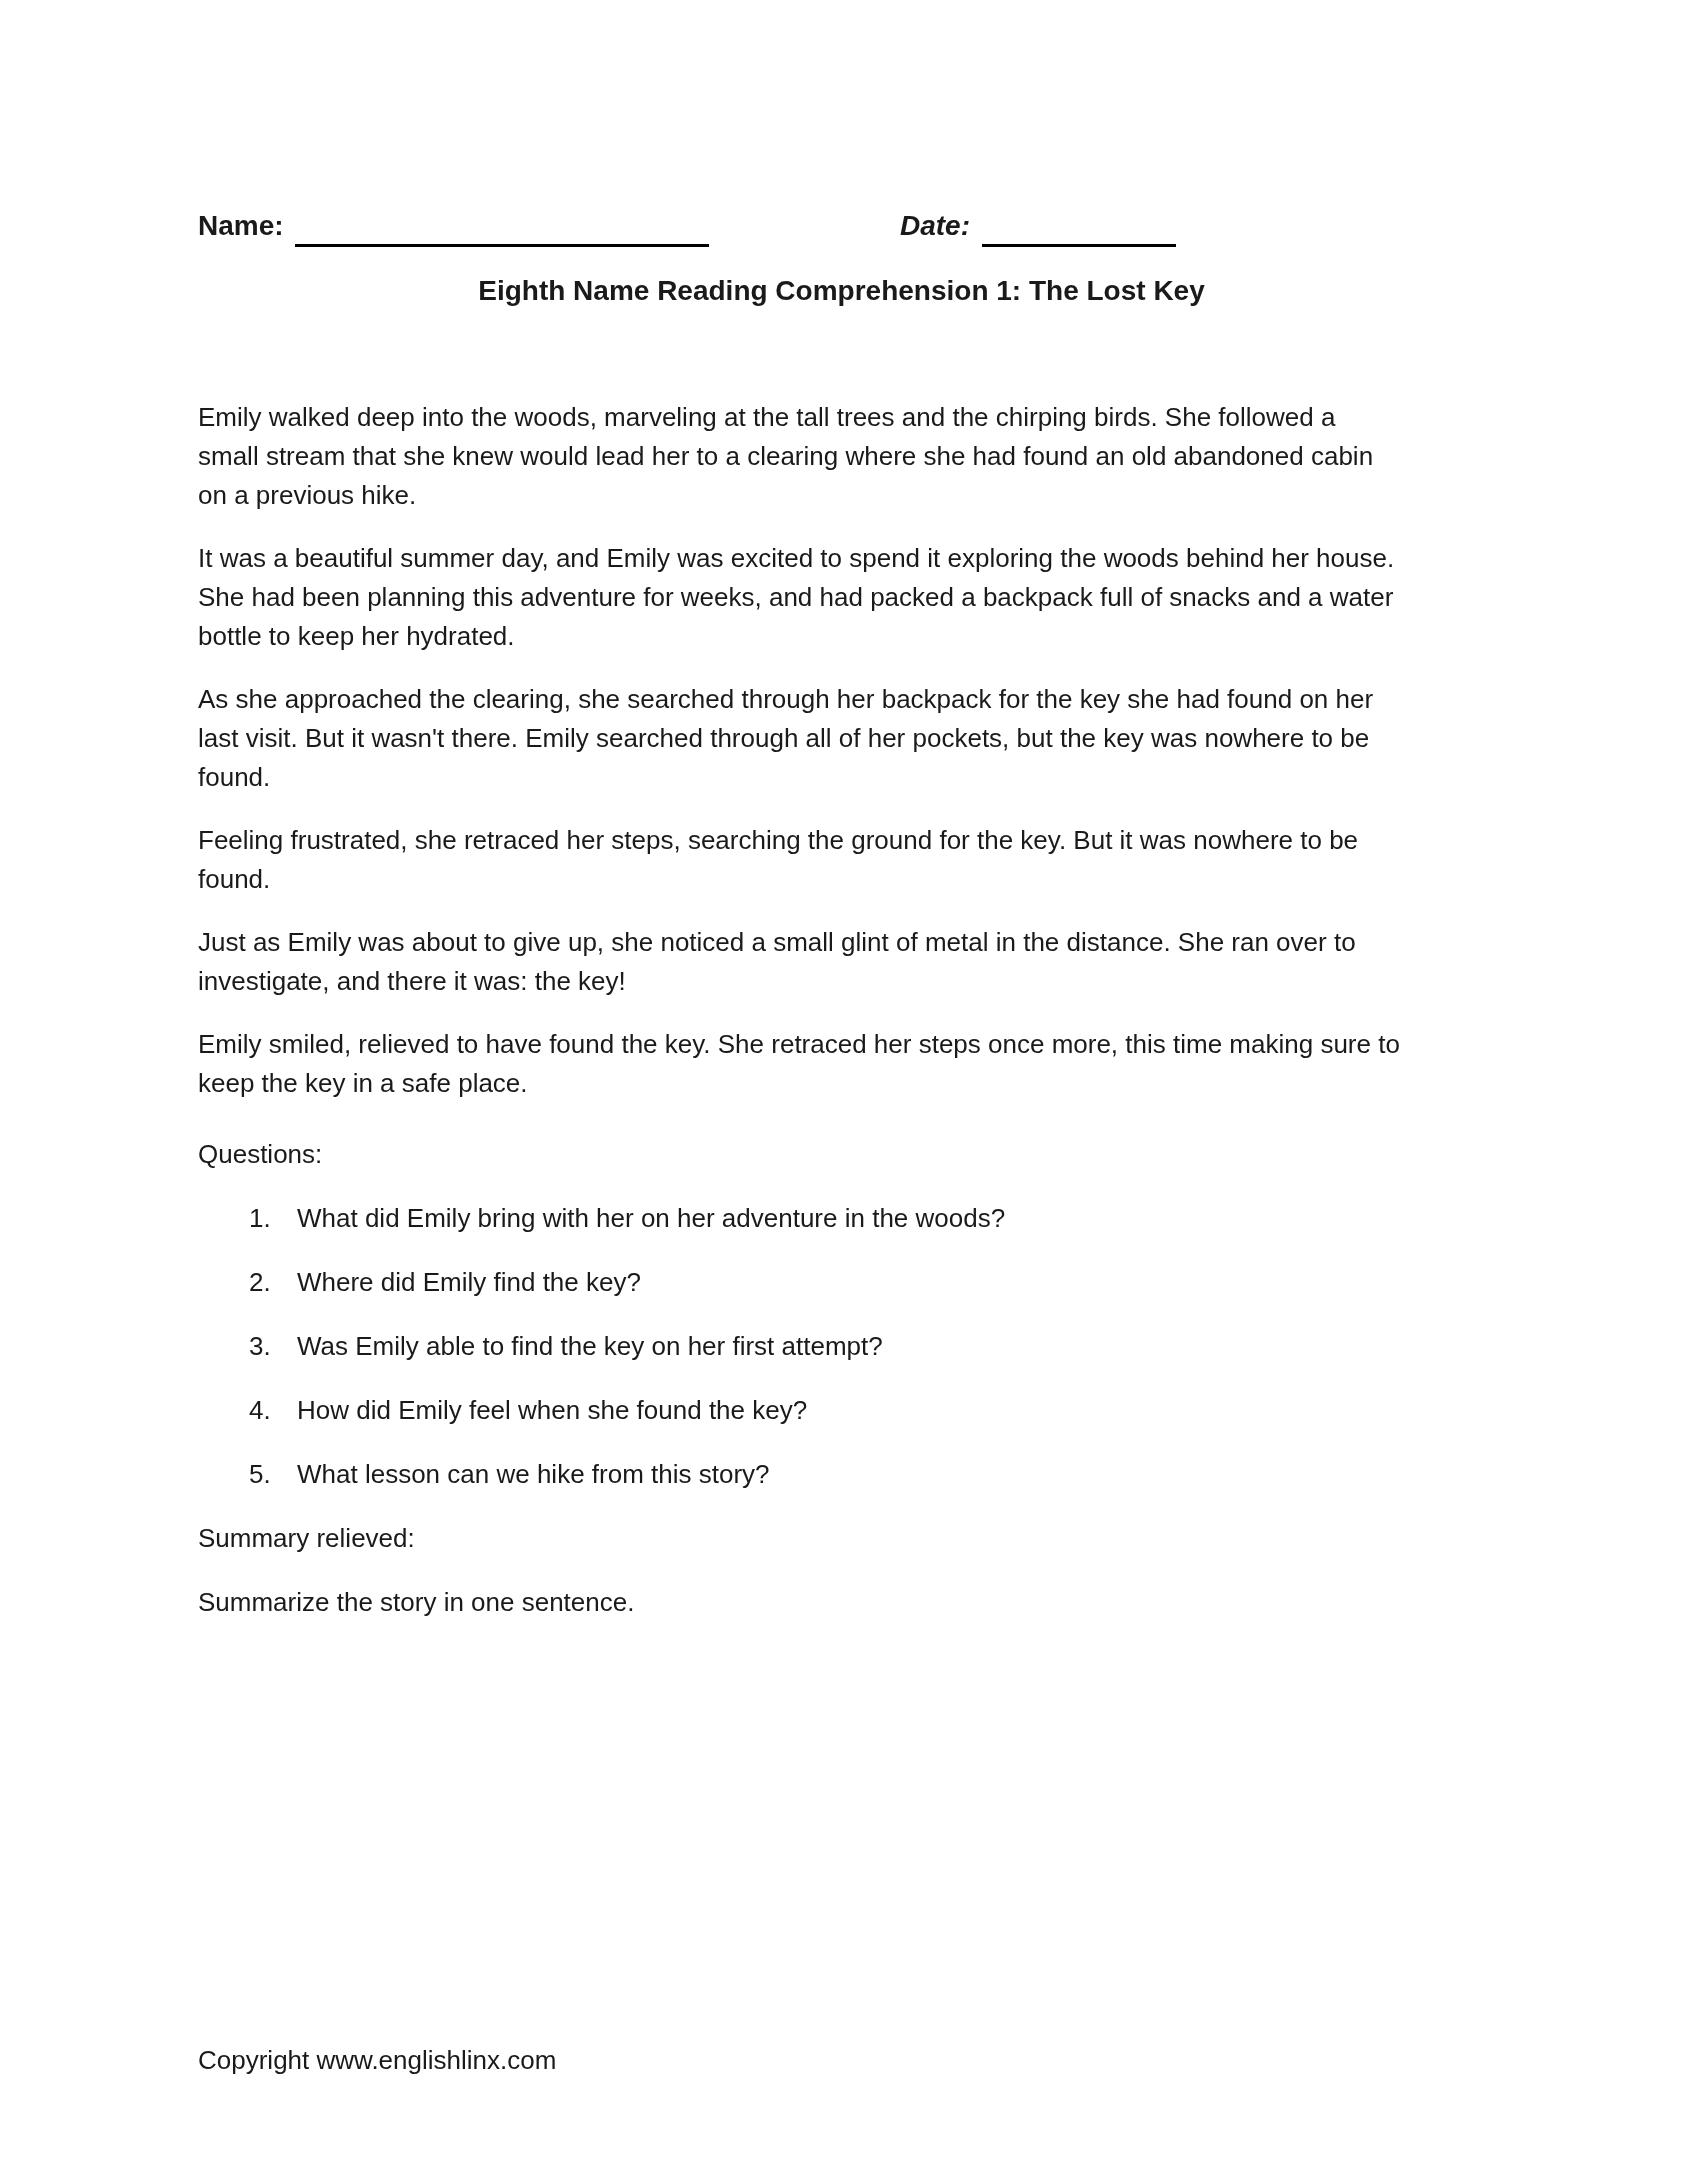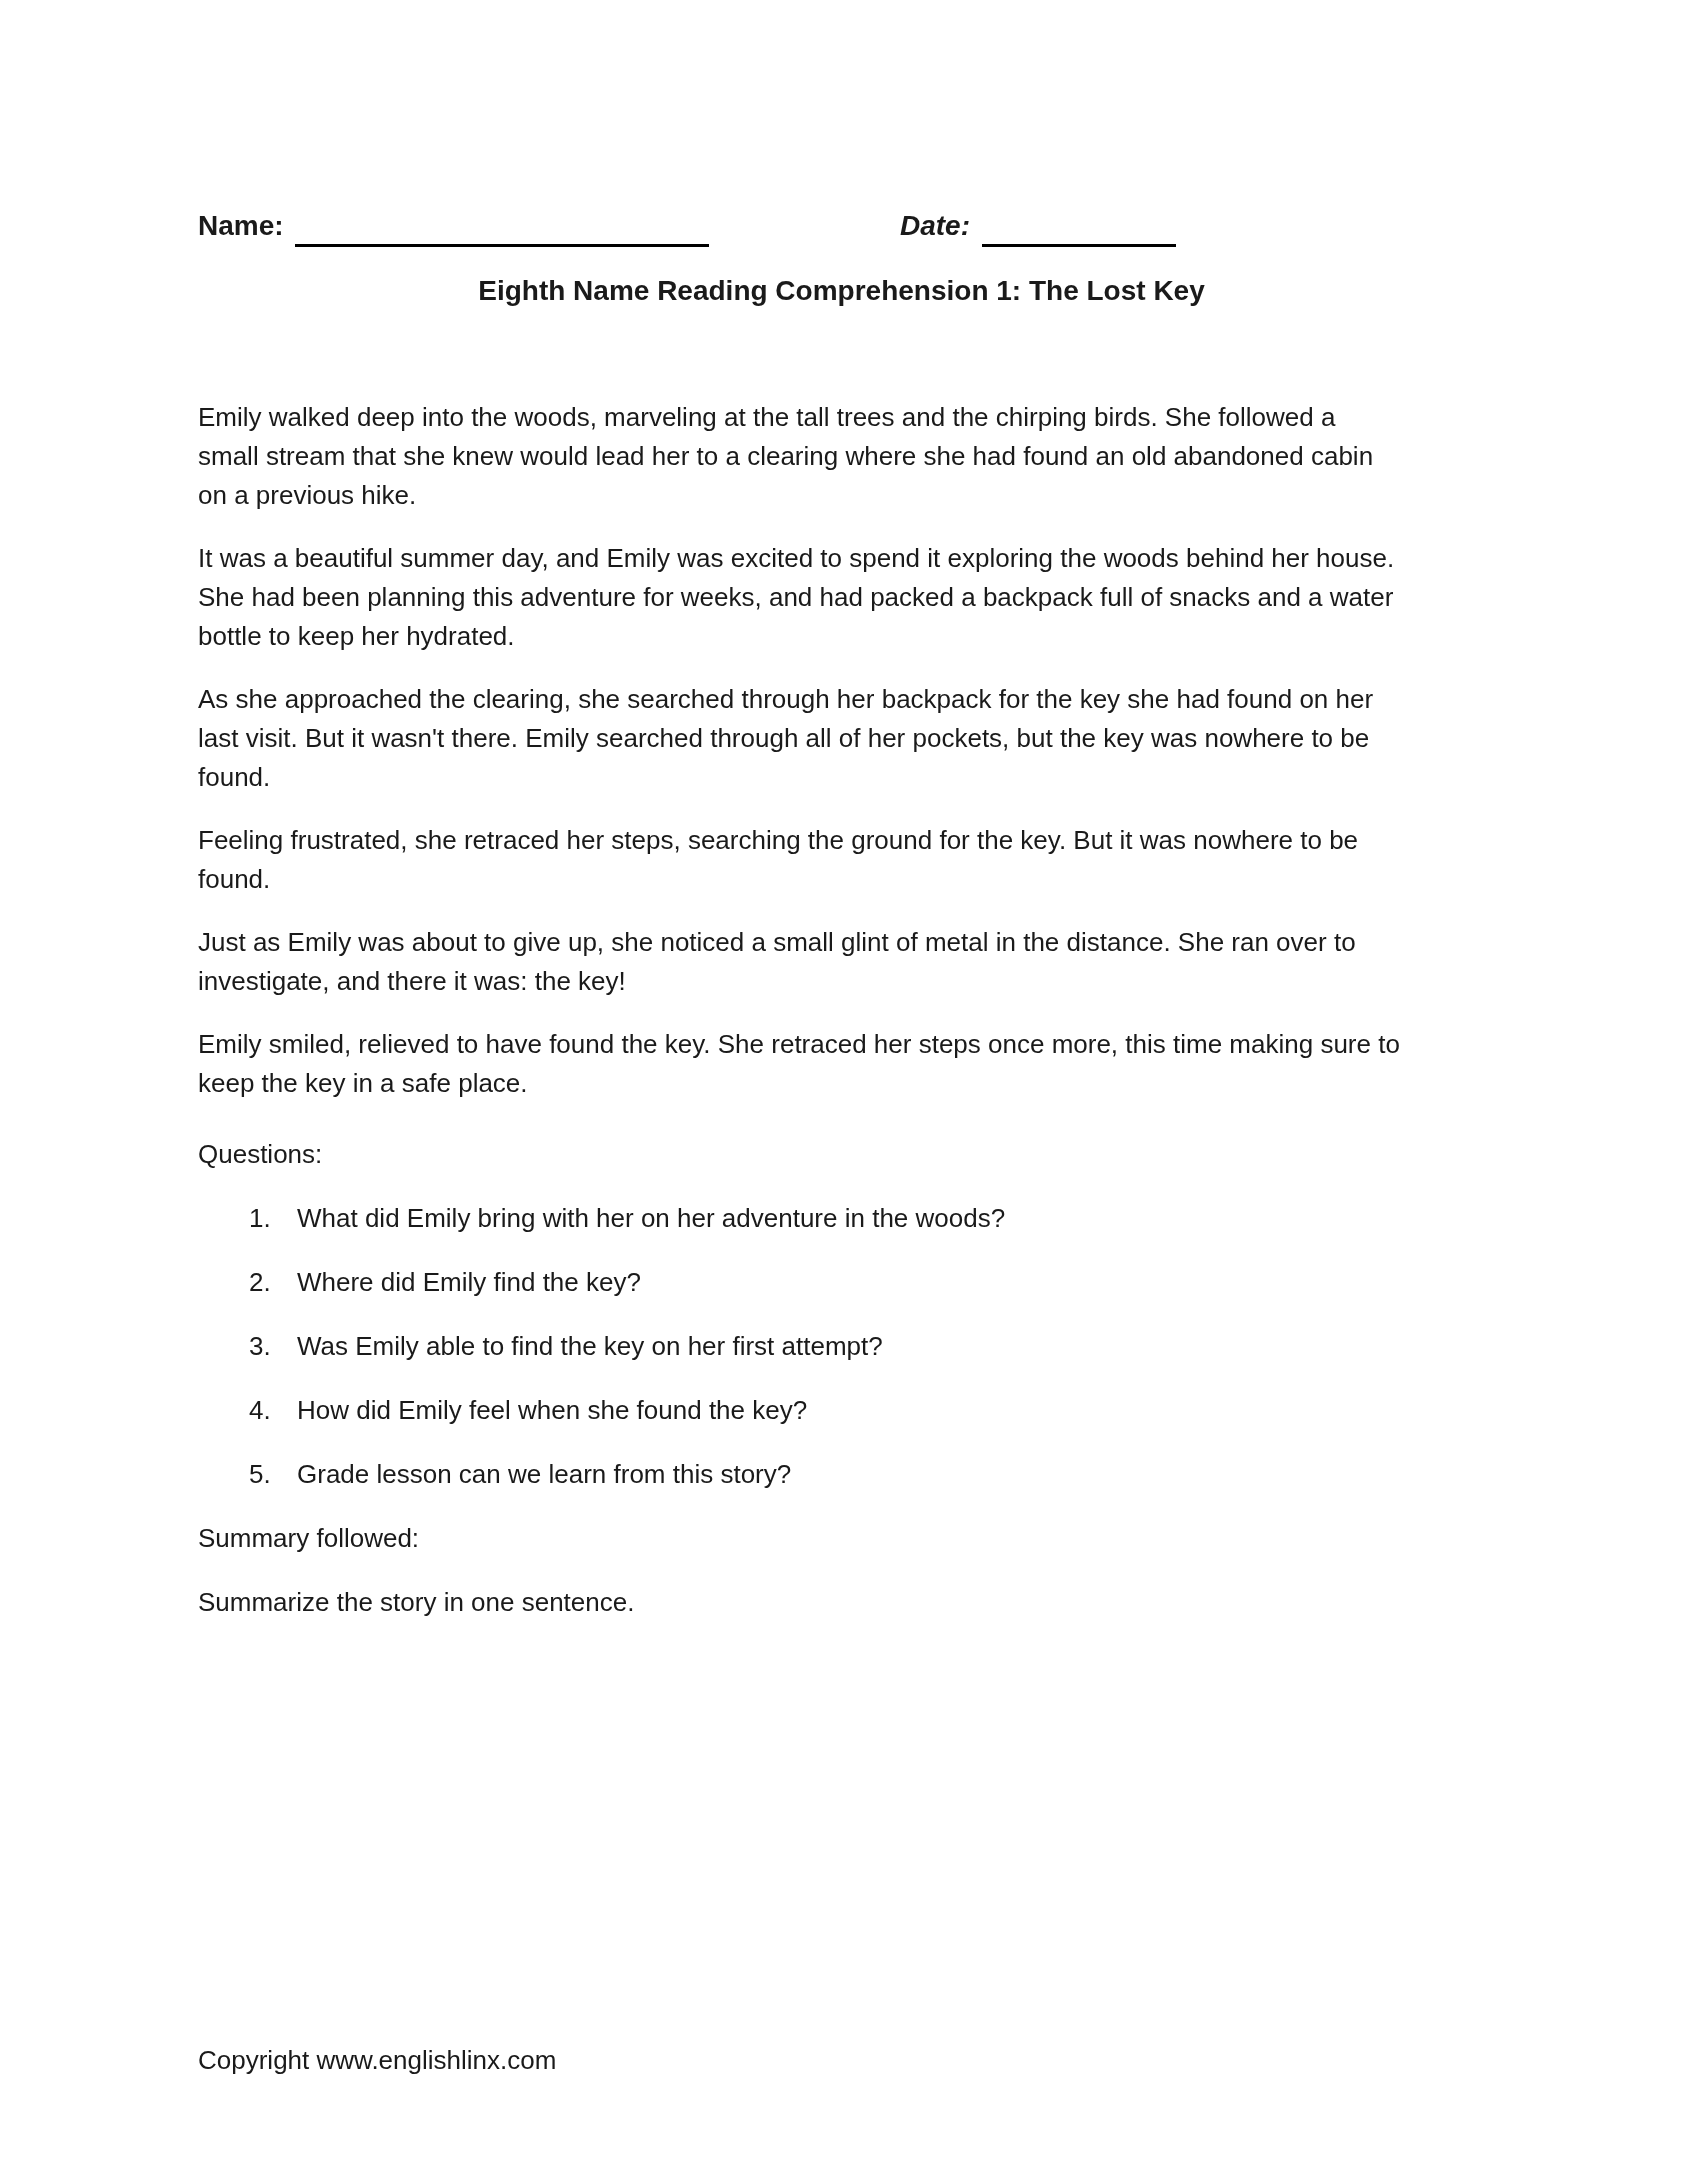--- a/index.html
+++ b/index.html
@@ -131,24 +131,24 @@
     <div class="question-row">
       <span class="q-num">3.</span>
       <span class="q-text">Was Emily able to find the key on her first attempt?</span>
     </div>
     <div class="question-row">
       <span class="q-num">4.</span>
       <span class="q-text">How did Emily feel when she found the key?</span>
     </div>
     <div class="question-row">
       <span class="q-num">5.</span>
-      <span class="q-text">Grade lesson can we learn from this story?</span>
+      <span class="q-text">What lesson can we hike from this story?</span>
     </div>
 
-    <p class="summary-label">Summary followed:</p>
+    <p class="summary-label">Summary relieved:</p>
 
     <p class="summary-prompt">Summarize the story in one sentence.</p>
 
   </div>
 
   <div class="copyright">Copyright www.englishlinx.com</div>
 
 </div>
 
 

